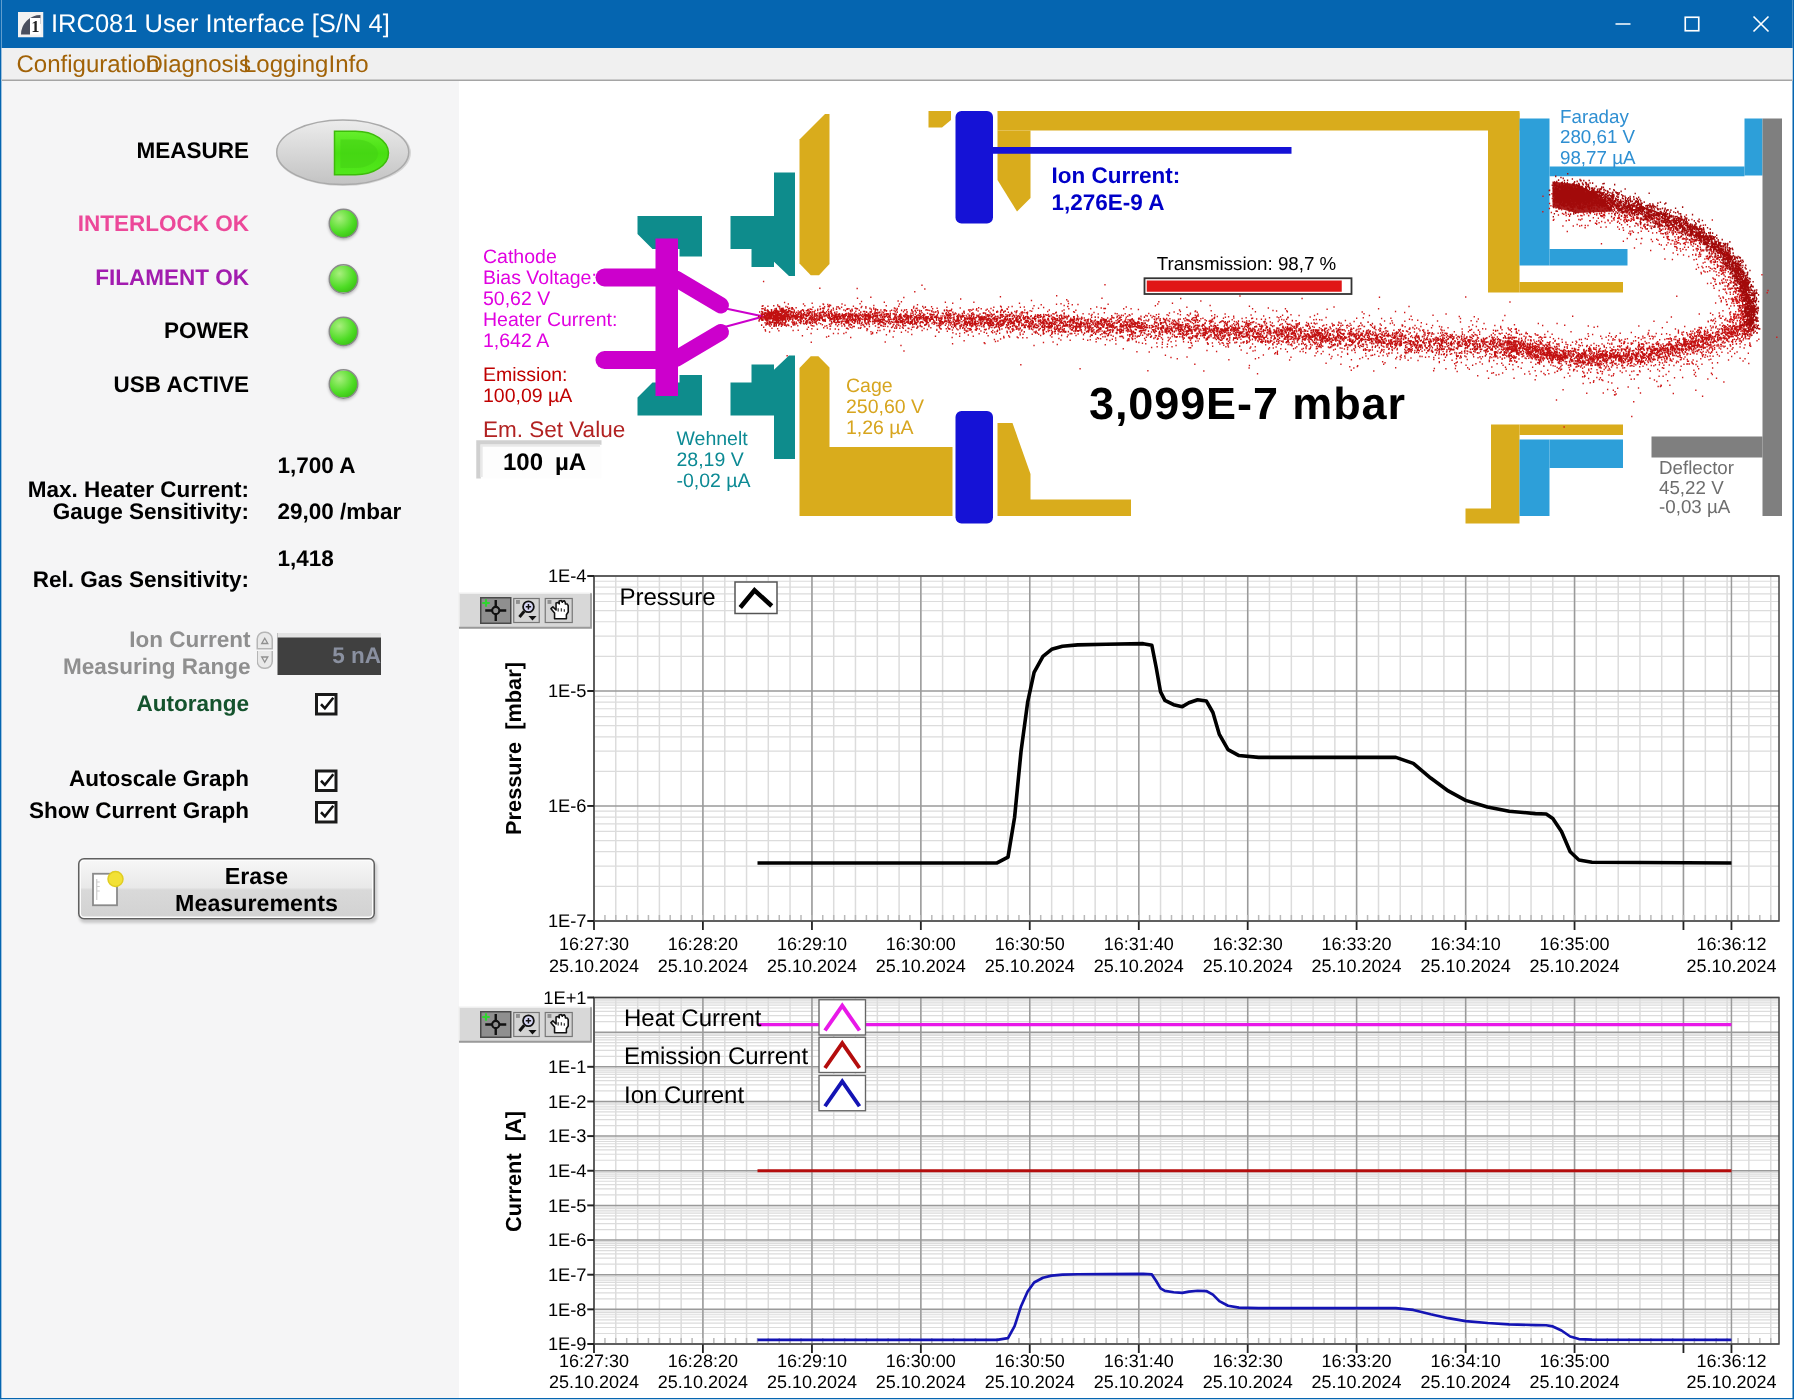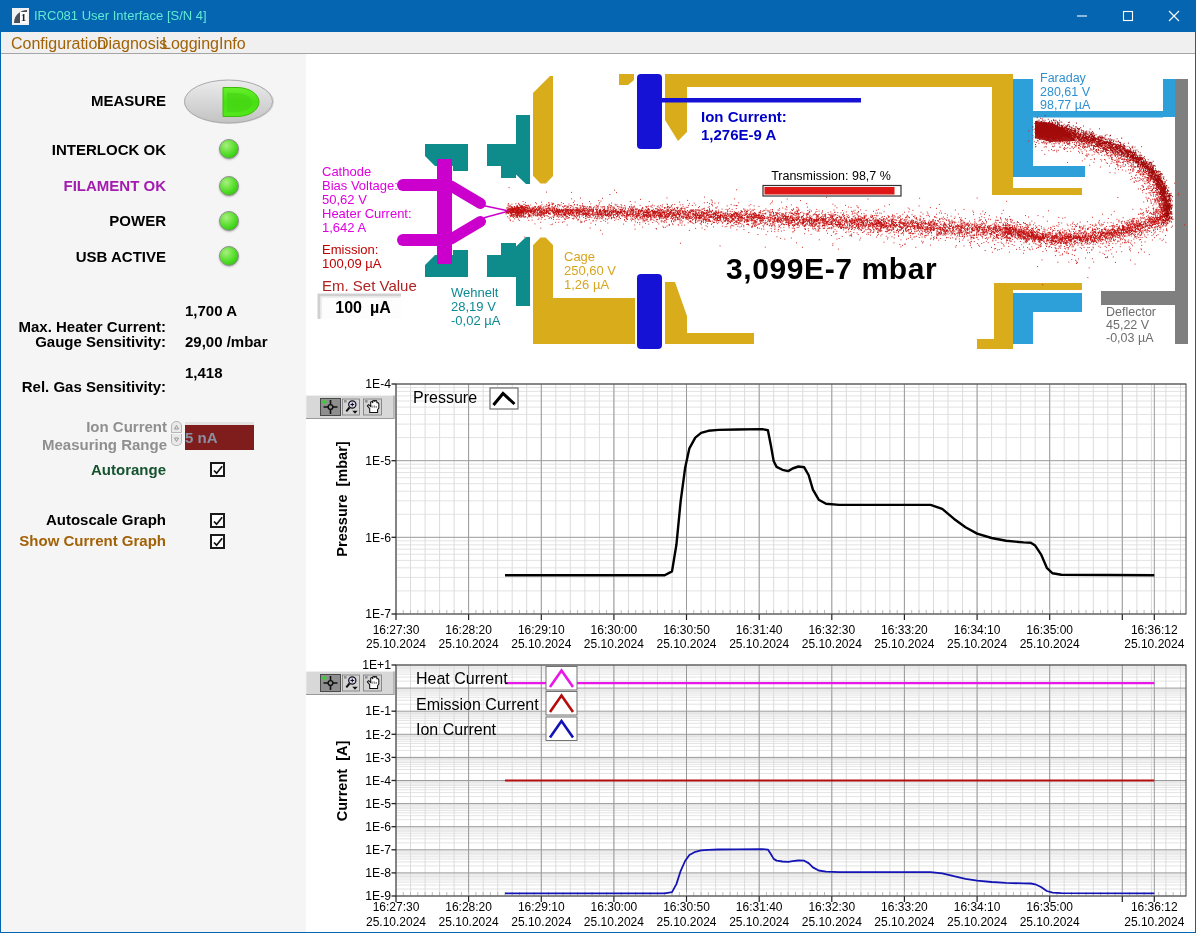--- a/index.html
+++ b/index.html
@@ -8,21 +8,21 @@
 <div id="win">
 <div style="position:absolute;left:0;top:53px;width:305px;height:880px;background:#f5f5f6"></div>
 
 <div style="position:absolute;left:0;top:0;width:1196px;height:32px;background:#0565b0">
  <svg width="17" height="17" viewBox="0 0 17 17" style="position:absolute;left:11px;top:8px">
         <rect width="17" height="17" fill="#f2f2f2"></rect>
         <path d="M2,15 A 13,13 0 0 1 15,2 L15,8 A 7,7 0 0 0 8,15 Z" fill="#4a4f5e"></path>
         <rect x="8" y="4" width="7" height="11" fill="#fff"></rect>
         <text x="11.5" y="13" font-size="11" font-weight="bold" font-family="Liberation Serif, serif" fill="#222" text-anchor="middle">1</text>
       </svg>
- <div style="position:absolute;left:33px;top:0;height:20px;line-height:32px;font-size:13px;color:#5eead4">IRC081 User Interface [S/N 4]</div>
+ <div style="position:absolute;left:33px;top:0;height:20px;line-height:32px;font-size:17px;color:#ffffff">IRC081 User Interface [S/N 4]</div>
  <svg width="138" height="32" viewBox="0 0 138 32" style="position:absolute;right:0;top:0">
   <path d="M18,16 H28" stroke="#fff" stroke-width="1.1"></path>
   <rect x="64.5" y="11.5" width="9" height="9" fill="none" stroke="#fff" stroke-width="1.1"></rect>
   <path d="M110,11 L120,21 M120,11 L110,21" stroke="#fff" stroke-width="1.1"></path>
  </svg>
 </div>
 <div style="position:absolute;left:0;top:32px;width:1196px;height:21px;background:#f0f0f0;border-bottom:1px solid #a5a5a5;font-size:16px;color:#a16207">
  <span style="position:absolute;left:10px;top:3px">Configuration</span>
  <span style="position:absolute;left:96px;top:3px">Diagnosis</span>
  <span style="position:absolute;left:161px;top:3px">Logging</span>
@@ -40,21 +40,21 @@
           <stop offset="0" stop-color="#66ef2c"></stop>
           <stop offset="0.5" stop-color="#48df12"></stop>
           <stop offset="1" stop-color="#52e81c"></stop>
         </linearGradient>
       </defs>
 <ellipse cx="48" cy="25" rx="45" ry="22" fill="#d6d6d6"></ellipse>
 <ellipse cx="47.5" cy="24.5" rx="44" ry="21.5" fill="url(#tg)" stroke="#aaa" stroke-width="1"></ellipse>
 <path d="M42,10.5 h14 a22,14.5 0 0 1 0,29 h-14 z" fill="url(#gg)" stroke="#3dbc0a" stroke-width="1"></path>
 <path d="M46,16 h10 a15,9.5 0 0 1 0,19 h-10 z" fill="#45d214" opacity="0.6"></path>
 </svg>
-    <div style="position:absolute;right:1029px;top:139.5px;height:20px;line-height:20px;font-size:15px;font-weight:bold;color:#000000;white-space:nowrap">INTERLOCK OK</div>
+    <div style="position:absolute;right:1029px;top:139.5px;height:20px;line-height:20px;font-size:15px;font-weight:bold;color:#ec4899;white-space:nowrap">INTERLOCK OK</div>
     <div style="position:absolute;left:218px;top:139px;width:18px;height:18px;border-radius:50%;background:radial-gradient(circle at 35% 30%, #a9ef7e, #4edc25 55%, #2fb40c 95%);border:1px solid #8a8a8a;box-shadow:0 1px 2px rgba(0,0,0,.25)"></div>
     <div style="position:absolute;right:1029px;top:175.5px;height:20px;line-height:20px;font-size:15px;font-weight:bold;color:#a21caf;white-space:nowrap">FILAMENT OK</div>
     <div style="position:absolute;left:218px;top:175.5px;width:18px;height:18px;border-radius:50%;background:radial-gradient(circle at 35% 30%, #a9ef7e, #4edc25 55%, #2fb40c 95%);border:1px solid #8a8a8a;box-shadow:0 1px 2px rgba(0,0,0,.25)"></div>
     <div style="position:absolute;right:1029px;top:211px;height:20px;line-height:20px;font-size:15px;font-weight:bold;color:#000;white-space:nowrap">POWER</div>
     <div style="position:absolute;left:218px;top:210.5px;width:18px;height:18px;border-radius:50%;background:radial-gradient(circle at 35% 30%, #a9ef7e, #4edc25 55%, #2fb40c 95%);border:1px solid #8a8a8a;box-shadow:0 1px 2px rgba(0,0,0,.25)"></div>
     <div style="position:absolute;right:1029px;top:246.5px;height:20px;line-height:20px;font-size:15px;font-weight:bold;color:#000;white-space:nowrap">USB ACTIVE</div>
     <div style="position:absolute;left:218px;top:246px;width:18px;height:18px;border-radius:50%;background:radial-gradient(circle at 35% 30%, #a9ef7e, #4edc25 55%, #2fb40c 95%);border:1px solid #8a8a8a;box-shadow:0 1px 2px rgba(0,0,0,.25)"></div>
     <div style="position:absolute;right:1029px;top:317px;height:20px;line-height:20px;font-size:15px;font-weight:bold;color:#000;white-space:nowrap">Max. Heater Current:</div>
     <div style="position:absolute;left:184px;top:301px;height:20px;line-height:20px;font-size:15px;font-weight:bold;color:#000;white-space:nowrap">1,700 A</div>
     <div style="position:absolute;right:1029px;top:331.5px;height:20px;line-height:20px;font-size:15px;font-weight:bold;color:#000;white-space:nowrap">Gauge Sensitivity:</div>
@@ -63,33 +63,42 @@
     <div style="position:absolute;left:184px;top:363px;height:20px;line-height:20px;font-size:15px;font-weight:bold;color:#000;white-space:nowrap">1,418</div>
     <div style="position:absolute;right:1028px;top:417px;height:20px;line-height:20px;font-size:15px;font-weight:bold;color:#8f8f8f;white-space:nowrap">Ion Current</div>
     <div style="position:absolute;right:1028px;top:435px;height:20px;line-height:20px;font-size:15px;font-weight:bold;color:#8f8f8f;white-space:nowrap">Measuring Range</div>
     <div style="position:absolute;left:170px;top:421px;width:11px;height:25px">
 <div style="width:11px;height:12px;background:#e9e9e9;border:1px solid #b5b5b5;border-radius:5px 5px 0 0;box-sizing:border-box"></div>
 <div style="width:11px;height:12px;background:#e9e9e9;border:1px solid #b5b5b5;border-top:none;border-radius:0 0 5px 5px;box-sizing:border-box;margin-top:1px"></div>
 <svg width="11" height="25" viewBox="0 0 11 25" style="position:absolute;left:0;top:0">
         <path d="M3.5,8 L5.5,4.5 L7.5,8 Z M3.5,17 L5.5,20.5 L7.5,17 Z" fill="none" stroke="#909090" stroke-width="0.9"></path>
       </svg>
     </div>
-    <div style="position:absolute;left:184px;top:422px;width:69px;height:28px;background:#7f1d1d;border-top:3px solid #e3e3e3;box-sizing:border-box;text-align:left;line-height:25px;font-size:15px;font-weight:bold;color:#8a90a0">5 nA</div>
+    <div style="position:absolute;left:184px;top:422px;width:69px;height:28px;background:#404040;border-top:3px solid #e3e3e3;box-sizing:border-box;text-align:right;line-height:25px;font-size:15px;font-weight:bold;color:#8a90a0">5 nA</div>
     <div style="position:absolute;right:1029px;top:459.5px;height:20px;line-height:20px;font-size:15px;font-weight:bold;color:#14532d;white-space:nowrap">Autorange</div>
     <div style="position:absolute;left:209px;top:462px;width:11px;height:11px;background:#fff;border:2px solid #1a1a1a"><svg width="13" height="13" viewBox="0 0 13 13" style="overflow:visible;position:relative;left:-1px;top:-1px">
         <path d="M3,6.5 L5.6,9.2 L11.2,2.2" stroke="#111" stroke-width="1.7" fill="none"></path>
       </svg></div>
     <div style="position:absolute;right:1029px;top:510px;height:20px;line-height:20px;font-size:15px;font-weight:bold;color:#000;white-space:nowrap">Autoscale Graph</div>
     <div style="position:absolute;left:209px;top:513px;width:11px;height:11px;background:#fff;border:2px solid #1a1a1a"><svg width="13" height="13" viewBox="0 0 13 13" style="overflow:visible;position:relative;left:-1px;top:-1px">
         <path d="M3,6.5 L5.6,9.2 L11.2,2.2" stroke="#111" stroke-width="1.7" fill="none"></path>
       </svg></div>
-    <div style="position:absolute;right:1029px;top:530.5px;height:20px;line-height:20px;font-size:15px;font-weight:bold;color:#a16207;white-space:nowrap">Show Current Graph</div>
+    <div style="position:absolute;right:1029px;top:530.5px;height:20px;line-height:20px;font-size:15px;font-weight:bold;color:#000000;white-space:nowrap">Show Current Graph</div>
     <div style="position:absolute;left:209px;top:534px;width:11px;height:11px;background:#fff;border:2px solid #1a1a1a"><svg width="13" height="13" viewBox="0 0 13 13" style="overflow:visible;position:relative;left:-1px;top:-1px">
         <path d="M3,6.5 L5.6,9.2 L11.2,2.2" stroke="#111" stroke-width="1.7" fill="none"></path>
       </svg></div>
+    <div style="position:absolute;left:51px;top:572px;width:198px;height:41px;border:1.6px solid #606060;border-radius:4px;
+background:linear-gradient(#f7f7f7,#e9e9e9 48%,#d9d9d9 52%,#d2d2d2);box-shadow:inset 0 0 0 1px #fcfcfc, 1px 2px 2px rgba(0,0,0,0.18);box-sizing:border-box">
+<svg width="26" height="30" viewBox="0 0 26 30" style="position:absolute;left:8px;top:7px">
+        <rect x="1" y="2.5" width="16" height="21" fill="#fff" stroke="#8a8a8a" stroke-width="1.2"></rect>
+        <path d="M3.5,6 v14 M3.5,8 h2 M3.5,11 h2 M3.5,14 h2" stroke="#ccc" stroke-width="0.8" fill="none"></path>
+        <circle cx="16" cy="6" r="5" fill="#f2e136" stroke="#e0cd22" stroke-width="1"></circle>
+      </svg>
+<div style="position:absolute;left:40px;right:0;top:3px;text-align:center;font-size:15.5px;font-weight:bold;color:#000;line-height:17.5px">Erase<br>Measurements</div>
+    </div>
 <svg width="896" height="312" viewBox="0 0 896 312" style="position:absolute;left:300px;top:58px">
       <g transform="translate(-300,-58)">
         <polygon points="532,93 549,76 552,76 552,176 545,183.5 539.5,183.5 532,175.7" fill="#D9AC1C"></polygon>
         <path d="M539.5,237.5 H544.6 L552,245 V298 H634 V344 H532 V245.3 Z" fill="#D9AC1C"></path>
         <polygon points="618,74 633,74 633,80 627,85 618,85" fill="#D9AC1C"></polygon>
         <rect x="664" y="74" width="348" height="13" rx="0" fill="#D9AC1C"></rect>
         <polygon points="664,87 686,87 686,132 677,141 664,120" fill="#D9AC1C"></polygon>
         <rect x="991" y="75" width="21" height="120" rx="0" fill="#D9AC1C"></rect>
         <rect x="1012" y="188" width="69" height="7" rx="0" fill="#D9AC1C"></rect>
         <rect x="993" y="283" width="19" height="66" rx="0" fill="#D9AC1C"></rect>

